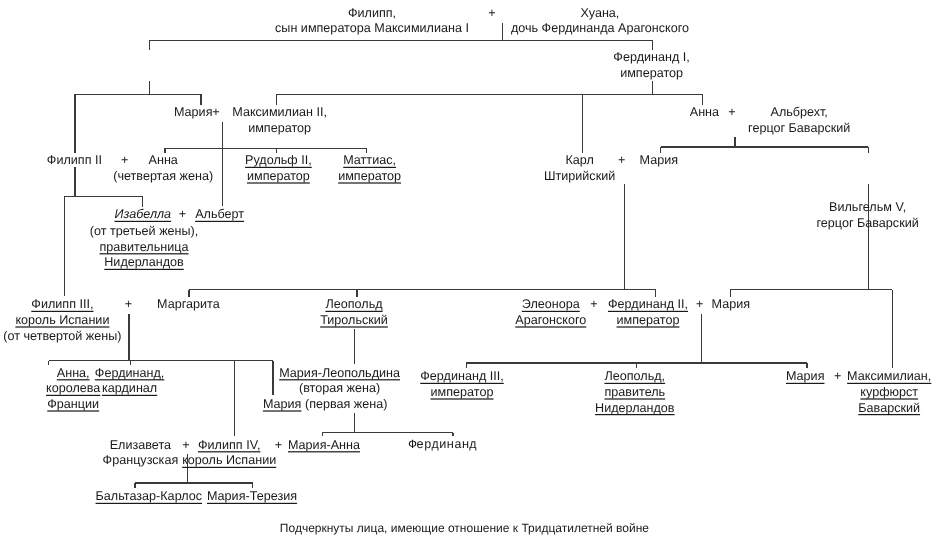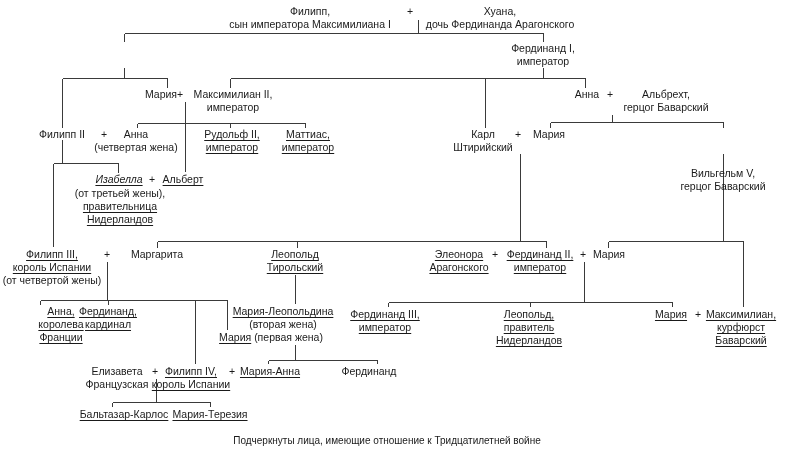--- a/index.html
+++ b/index.html
@@ -226,21 +226,21 @@
         <div><span>Елизавета</span></div>
         <div><span>Французская</span></div>
       </div>
       <div class="person" style="left: 191px; top: 365px;">
         <div><span class="u">Филипп IV,</span></div>
         <div><span class="u">король Испании</span></div>
       </div>
       <div class="person" style="left: 270px; top: 365px;">
         <div><span class="u">Мария-Анна</span></div>
       </div>
-      <div class="person" style="left: 369px; top: 365px;">
+      <div class="person" style="left: 369px; top: 365px; font-family: Liberation Mono, monospace;">
         <div><span>Фердинанд</span></div>
       </div>
       <div class="person" style="left: 116px; top: 408px; padding-left: 16px;">
         <div><span class="u">Бальтазар-Карлос</span></div>
       </div>
       <div class="person" style="left: 210px; top: 408px;">
         <div><span class="u">Мария-Терезия</span></div>
       </div>
       <div class="plus" style="left: 410px; top: 5px;">+</div>
       <div class="plus" style="left: 180px; top: 88px;">+</div>

